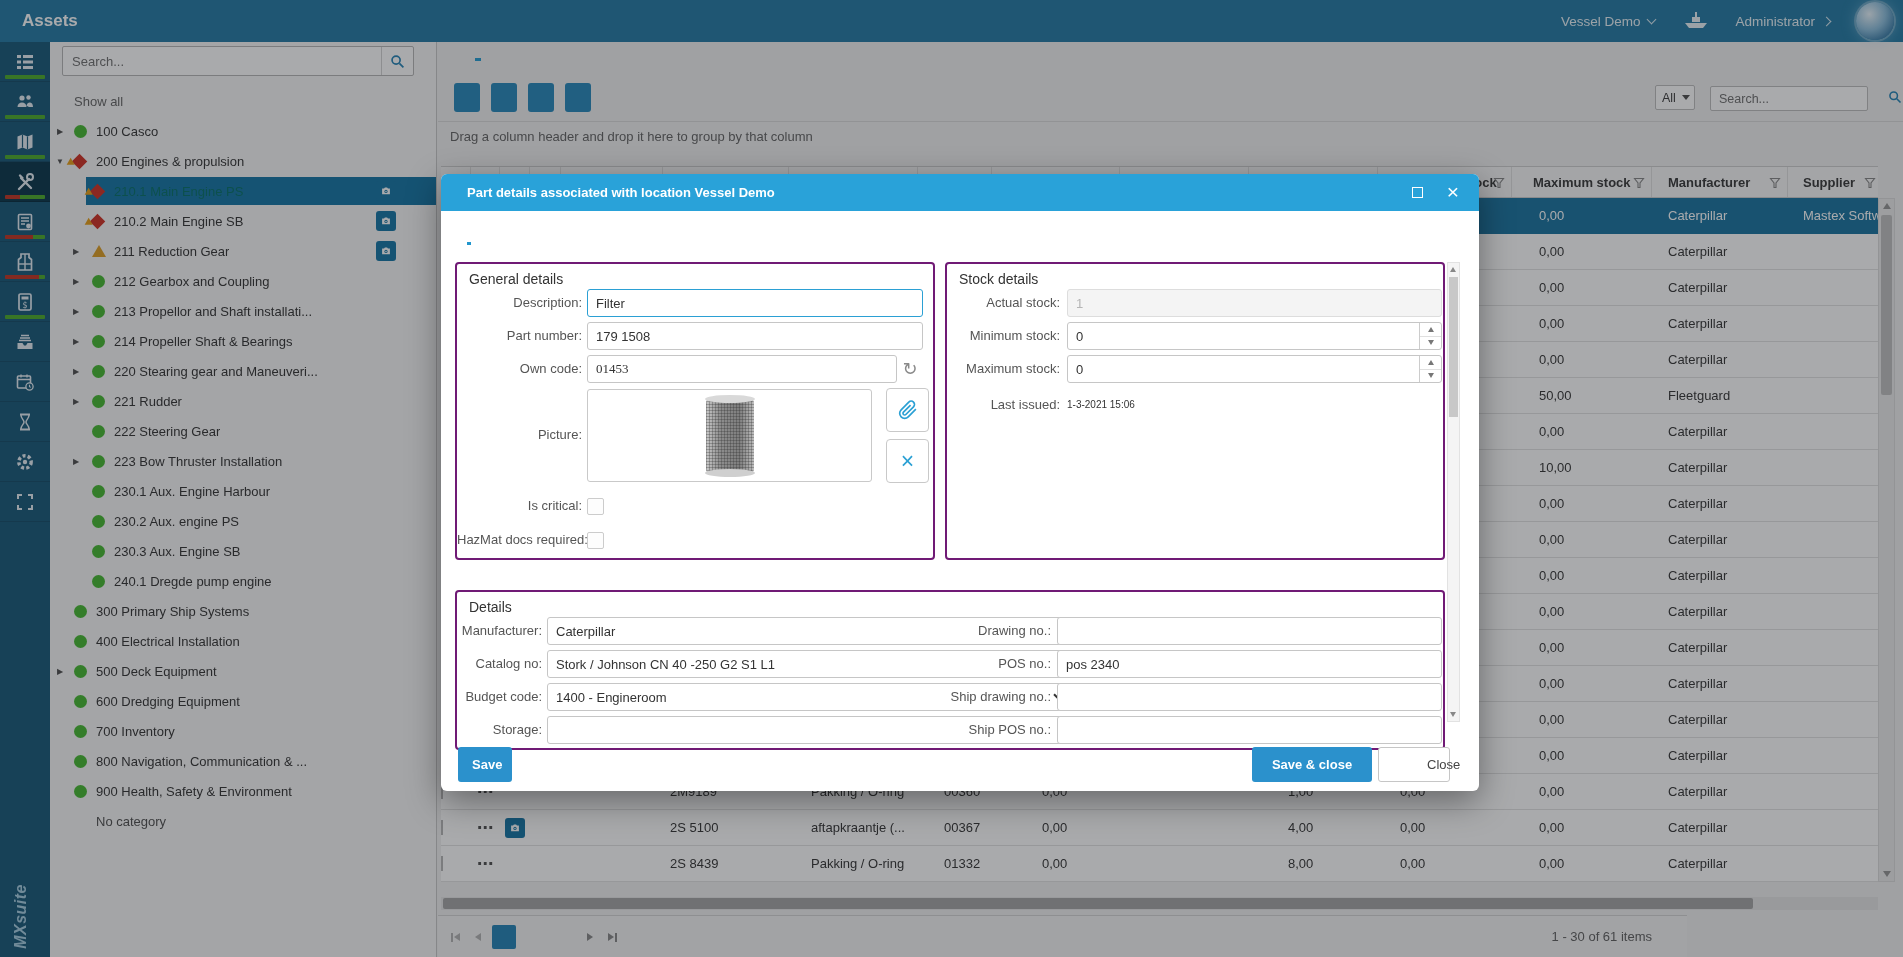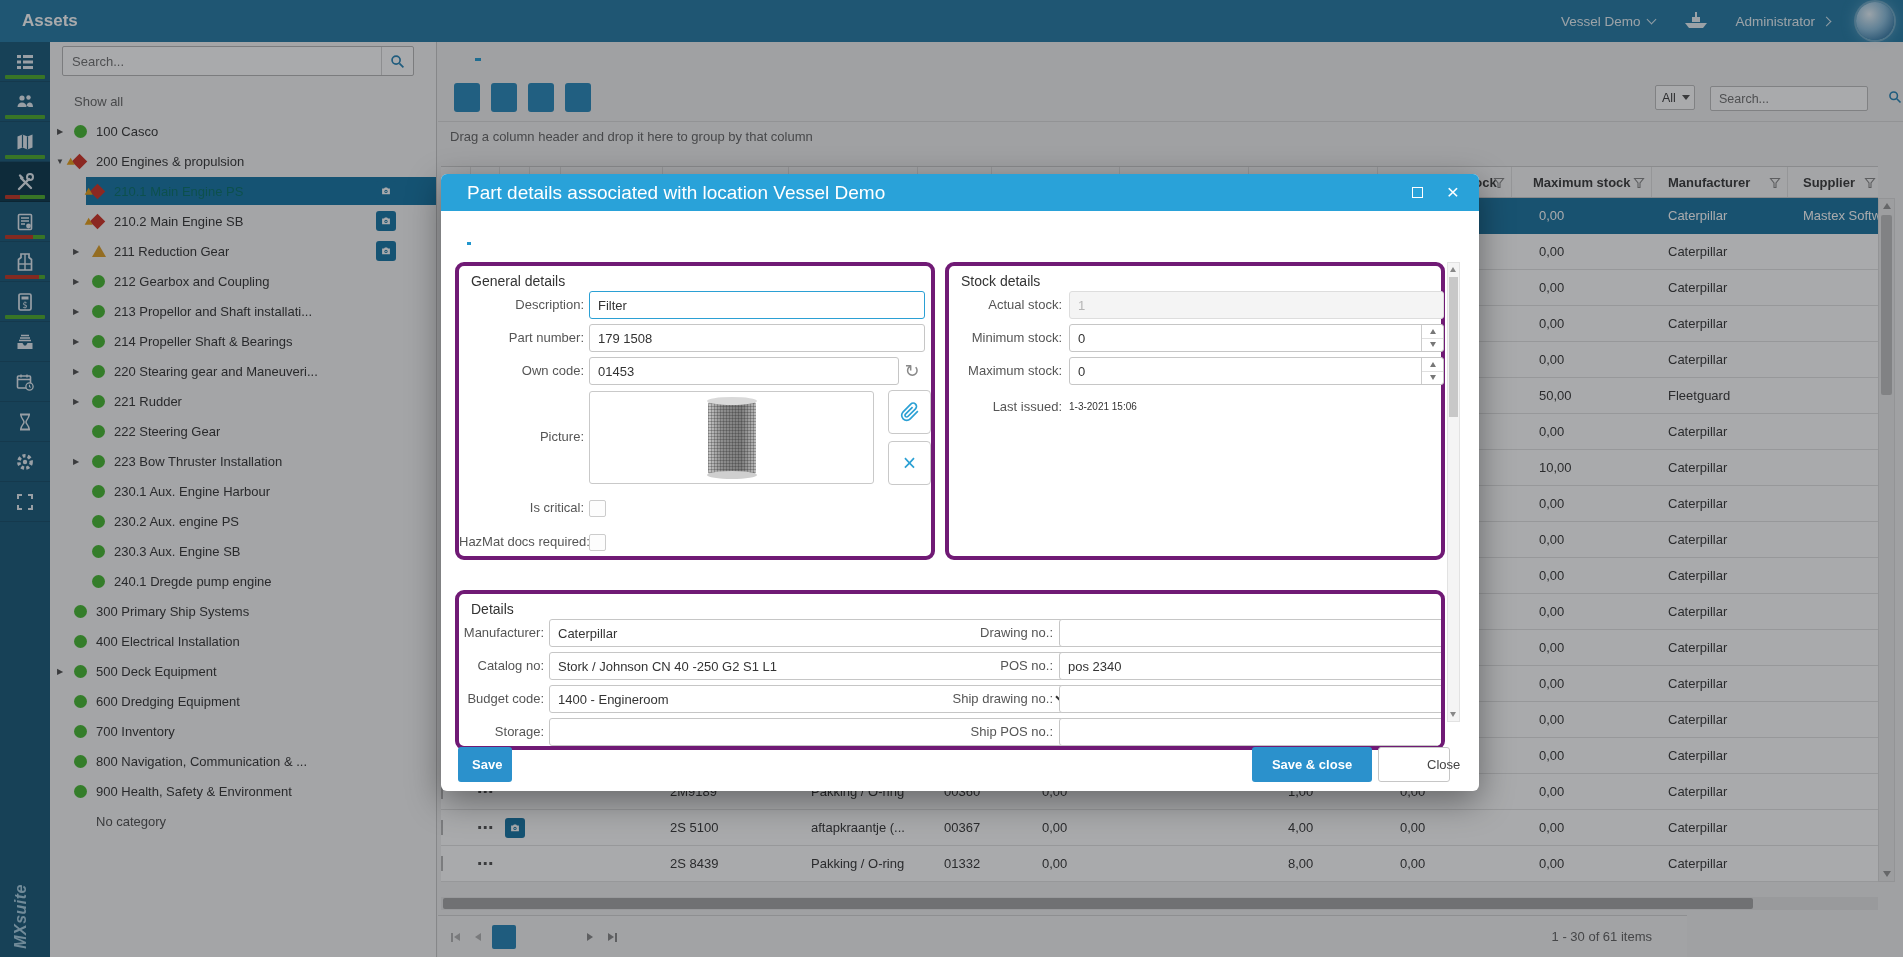--- a/index.html
+++ b/index.html
@@ -116,27 +116,27 @@
   .pnum.active{background:#2b87b8;color:#fff;}
   .itemscount{position:absolute;right:35px;top:0;line-height:42px;font-size:13px;color:#666;}
 
   
   .dim{position:absolute;inset:0;background:rgba(8,12,16,.35);z-index:10;}
 
   
   .modal{position:absolute;left:441px;top:174px;width:1038px;height:617px;background:#fff;border-radius:6px;
          box-shadow:0 10px 34px rgba(0,0,0,.4);z-index:20;overflow:hidden;}
   .mhead{position:absolute;left:0;top:0;width:100%;height:37px;background:#29a2d9;}
-  .mtitle{position:absolute;left:26px;top:0;line-height:37px;color:#fff;font-size:19px;font-weight:400;text-align:center;}
+  .mtitle{position:absolute;left:26px;top:0;line-height:37px;color:#fff;font-size:13px;font-weight:700;text-align:center;}
   .mmax{position:absolute;right:56px;top:13px;width:11px;height:11px;border:1.6px solid #fff;cursor:pointer;}
   .mclose{position:absolute;right:20px;top:4px;color:#fff;font-size:21px;font-weight:300;cursor:pointer;line-height:28px;}
   .modtabs{position:absolute;left:26px;top:58px;display:flex;gap:24px;}
   .modtab{font-size:13.5px;color:#444;padding:0 2px 10px 2px;cursor:pointer;white-space:nowrap;}
   .modtab.active{color:#2196cd;border-bottom:3px solid #2196cd;}
-  .gbox{position:absolute;background:#fff;border:4px solid #701a75;border-radius:9px;}
+  .gbox{position:absolute;background:#fff;border:2px solid #701a75;border-radius:4px;}
   .gbox-title{position:absolute;left:12px;top:7px;font-size:14px;color:#333;}
   .box-general{left:14px;top:88px;width:480px;height:298px;}
   .box-stock{left:504px;top:88px;width:500px;height:298px;}
   .box-details{left:14px;top:416px;width:990px;height:160px;overflow:hidden;}
   .flabel{position:absolute;font-size:13px;color:#555;text-align:right;line-height:28px;white-space:nowrap;}
   .finput{position:absolute;height:28px;border:1px solid #c6c6c6;border-radius:3px;font-size:13px;color:#333;
           padding:0 8px;font-family:inherit;background:#fff;outline:none;}
   .finput.focused{border:1.5px solid #2ba0d4;}
   .finput.disabled{background:#f4f4f4;color:#b5b5b5;border-color:#ddd;}
   .spin{position:absolute;top:1px;bottom:1px;right:1px;width:22px;border-left:1px solid #ccc;display:flex;flex-direction:column;}
@@ -933,21 +933,21 @@
         <div class="modtab"></div>
       </div>
 
     <div class="gbox box-general">
       <div class="gbox-title">General details</div>
       <div class="flabel" style="left:0;top:25px;width:125px;">Description:</div>
       <input class="finput focused" style="left: 130px; top: 25px; width: 336px;" value="Filter">
       <div class="flabel" style="left:0;top:58px;width:125px;">Part number:</div>
       <input class="finput" style="left: 130px; top: 58px; width: 336px;" value="179 1508">
       <div class="flabel" style="left:0;top:91px;width:125px;">Own code:</div>
-      <input class="finput" style="left: 130px; top: 91px; width: 310px;" value="01453">
+      <input class="finput" style="left: 130px; top: 91px; width: 310px; font-family: Liberation Serif, serif;" value="01453">
       <span class="refresh">↻</span>
       <div class="flabel" style="left:0;top:157px;width:125px;">Picture:</div>
       <div class="picbox">
         <div class="cylinder"></div>
       </div>
       <div class="picbtn" style="left:429px;top:124px;">
         <svg width="20" height="20" viewBox="0 0 24 24" fill="none" stroke="#2ba0d4" stroke-width="2">
             <path d="M21.44 11.05l-9.19 9.19a6 6 0 0 1-8.49-8.49l9.19-9.19a4 4 0 0 1 5.66 5.66l-9.2 9.19a2 2 0 0 1-2.83-2.83l8.49-8.48"></path>
           </svg>
       </div>

